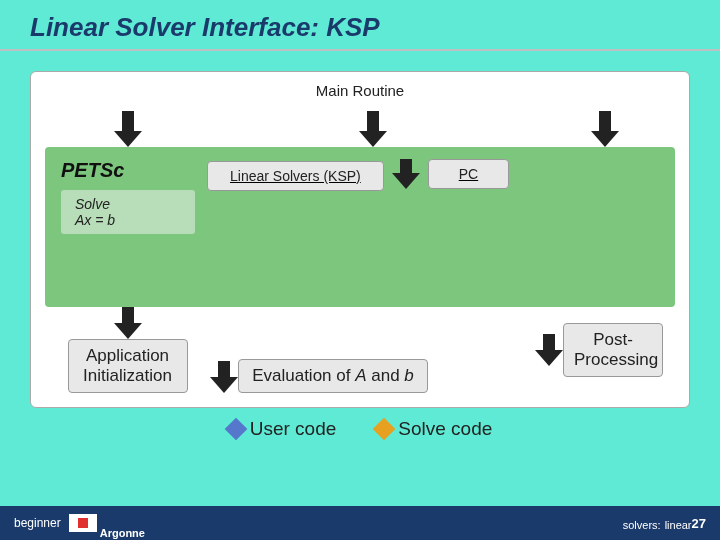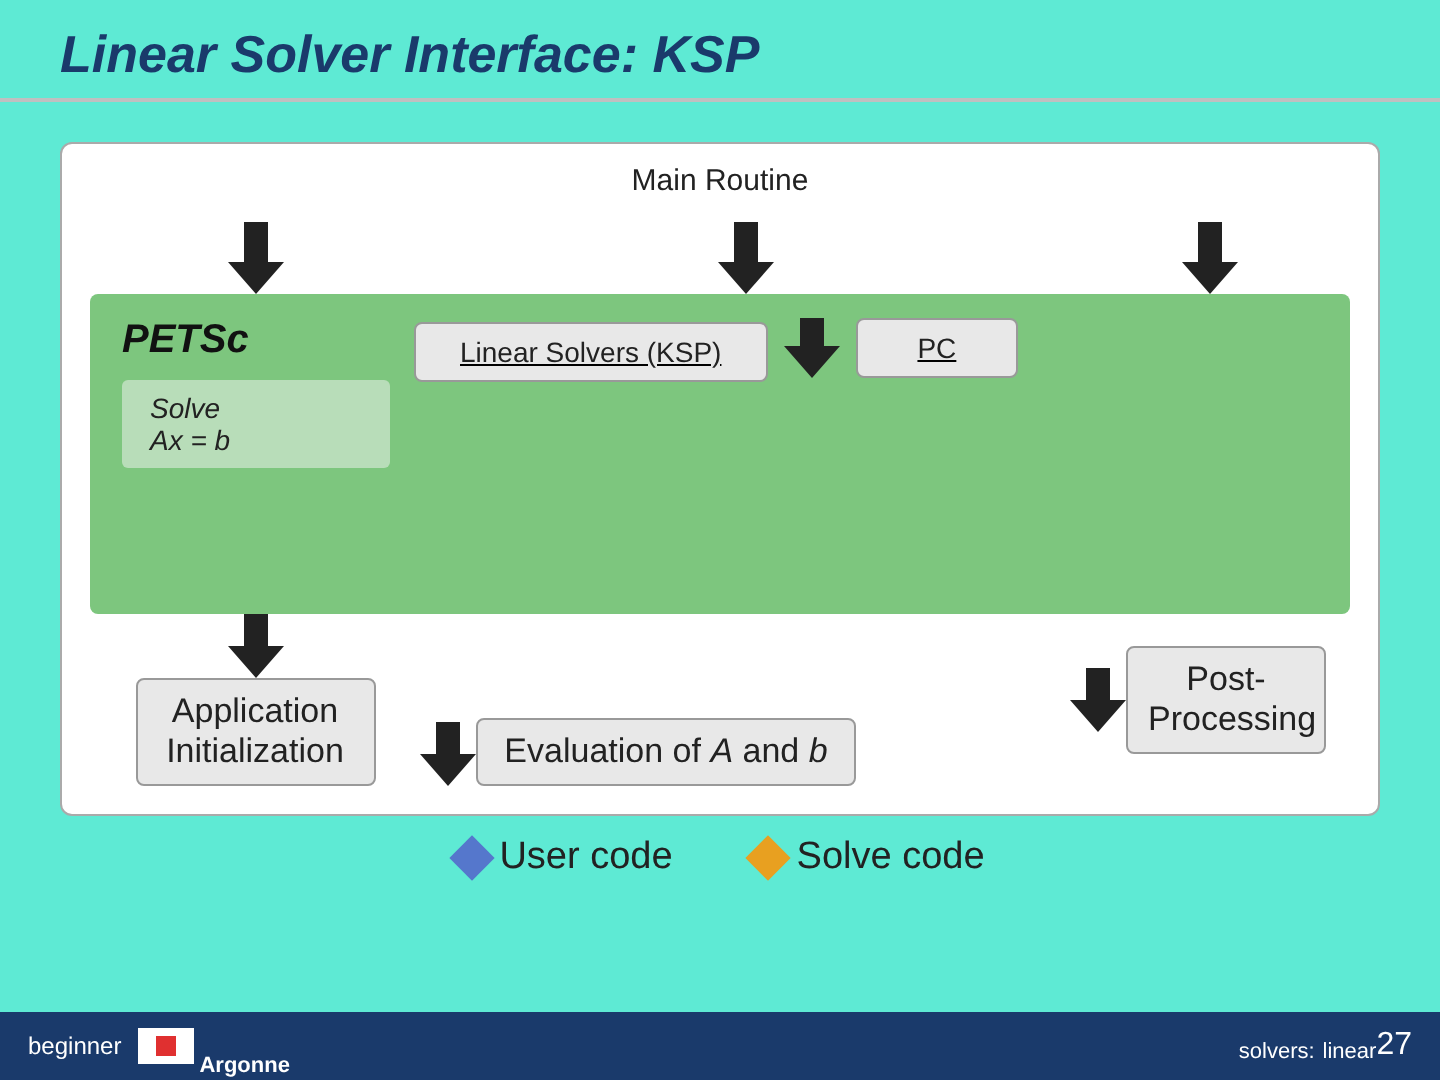--- a/index.html
+++ b/index.html
@@ -162,22 +162,22 @@
       display: flex;
       flex-direction: row;
       align-items: flex-end;
     }
     .footer-solvers {
       color: #fff;
       font-size: 11px;
     }
     .footer-page {
       color: #fff;
-      font-size: 16px;
-      font-weight: normal;
+      font-size: 13px;
+      font-weight: bold;
       text-align: center;
     }
 
     
     .thick-arrow-down {
       display: flex;
       flex-direction: column;
       align-items: center;
     }
     .thick-arrow-down .stem {

